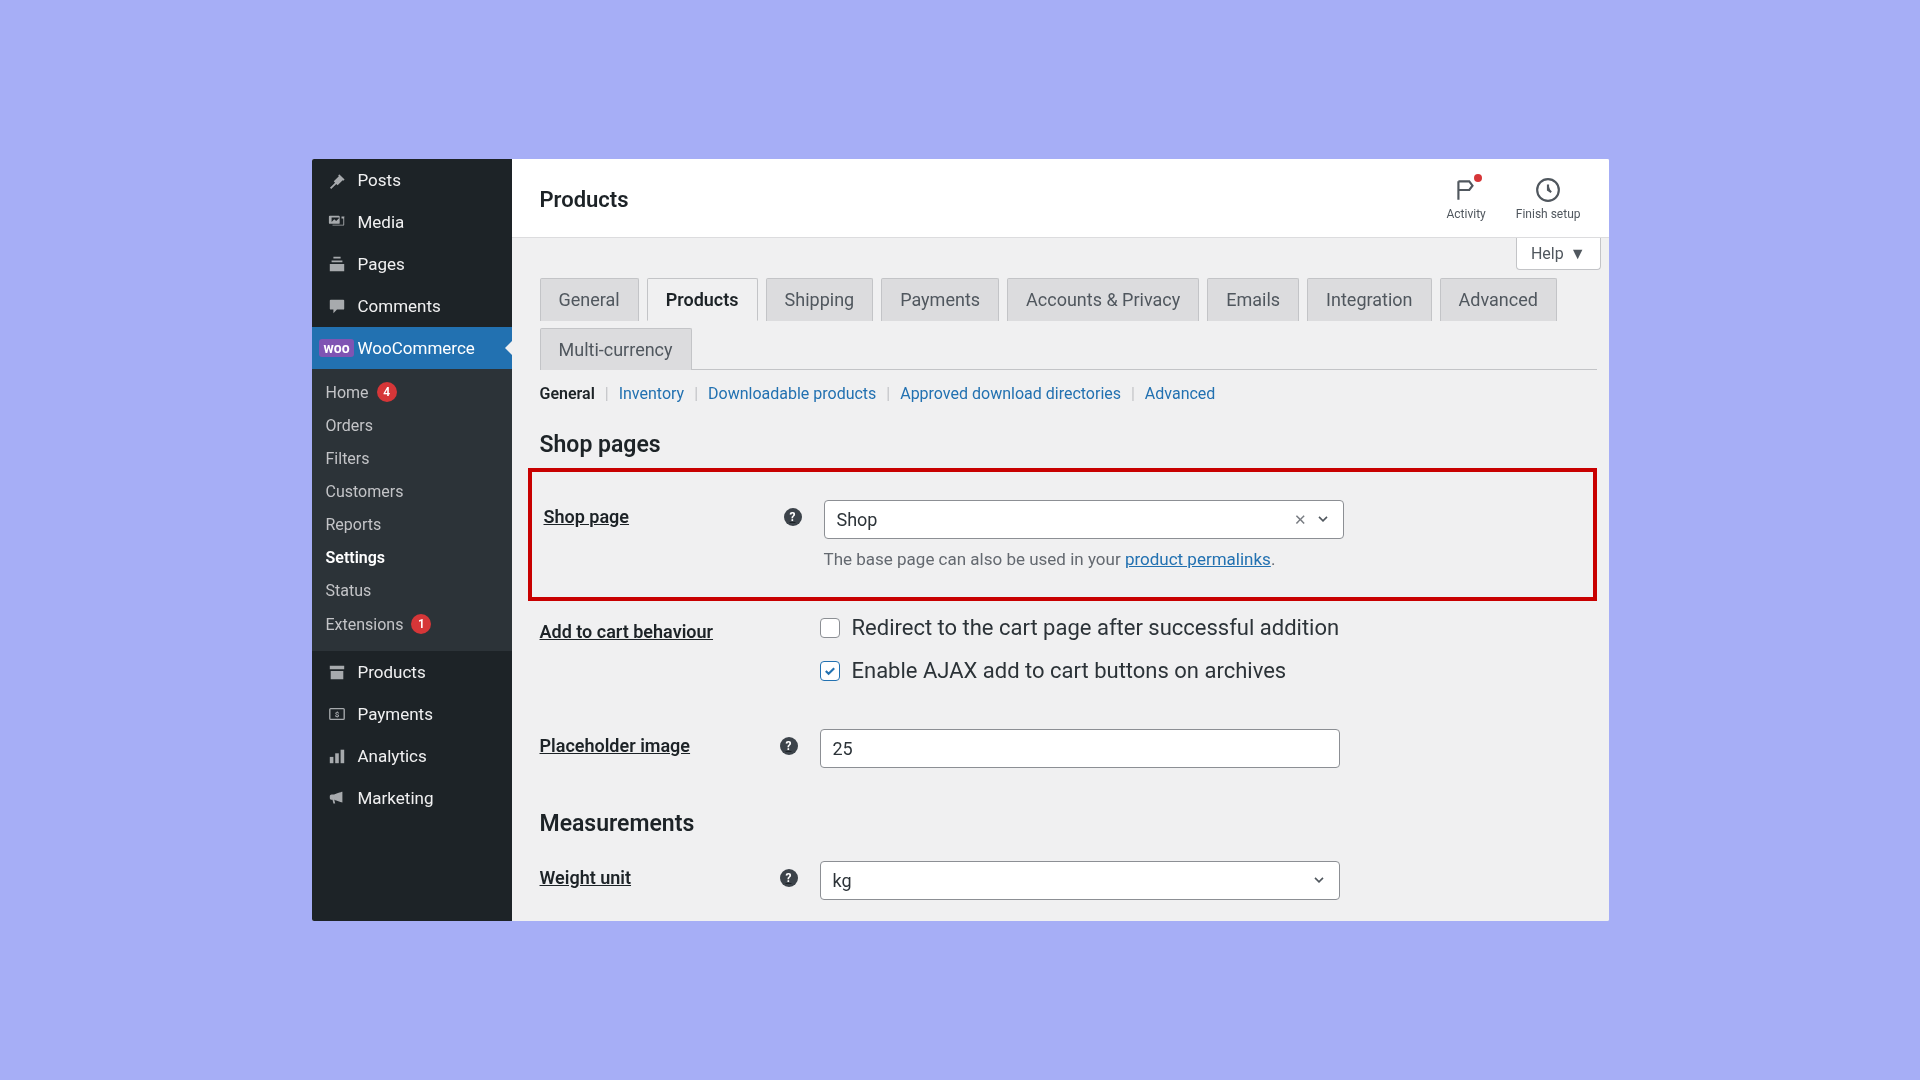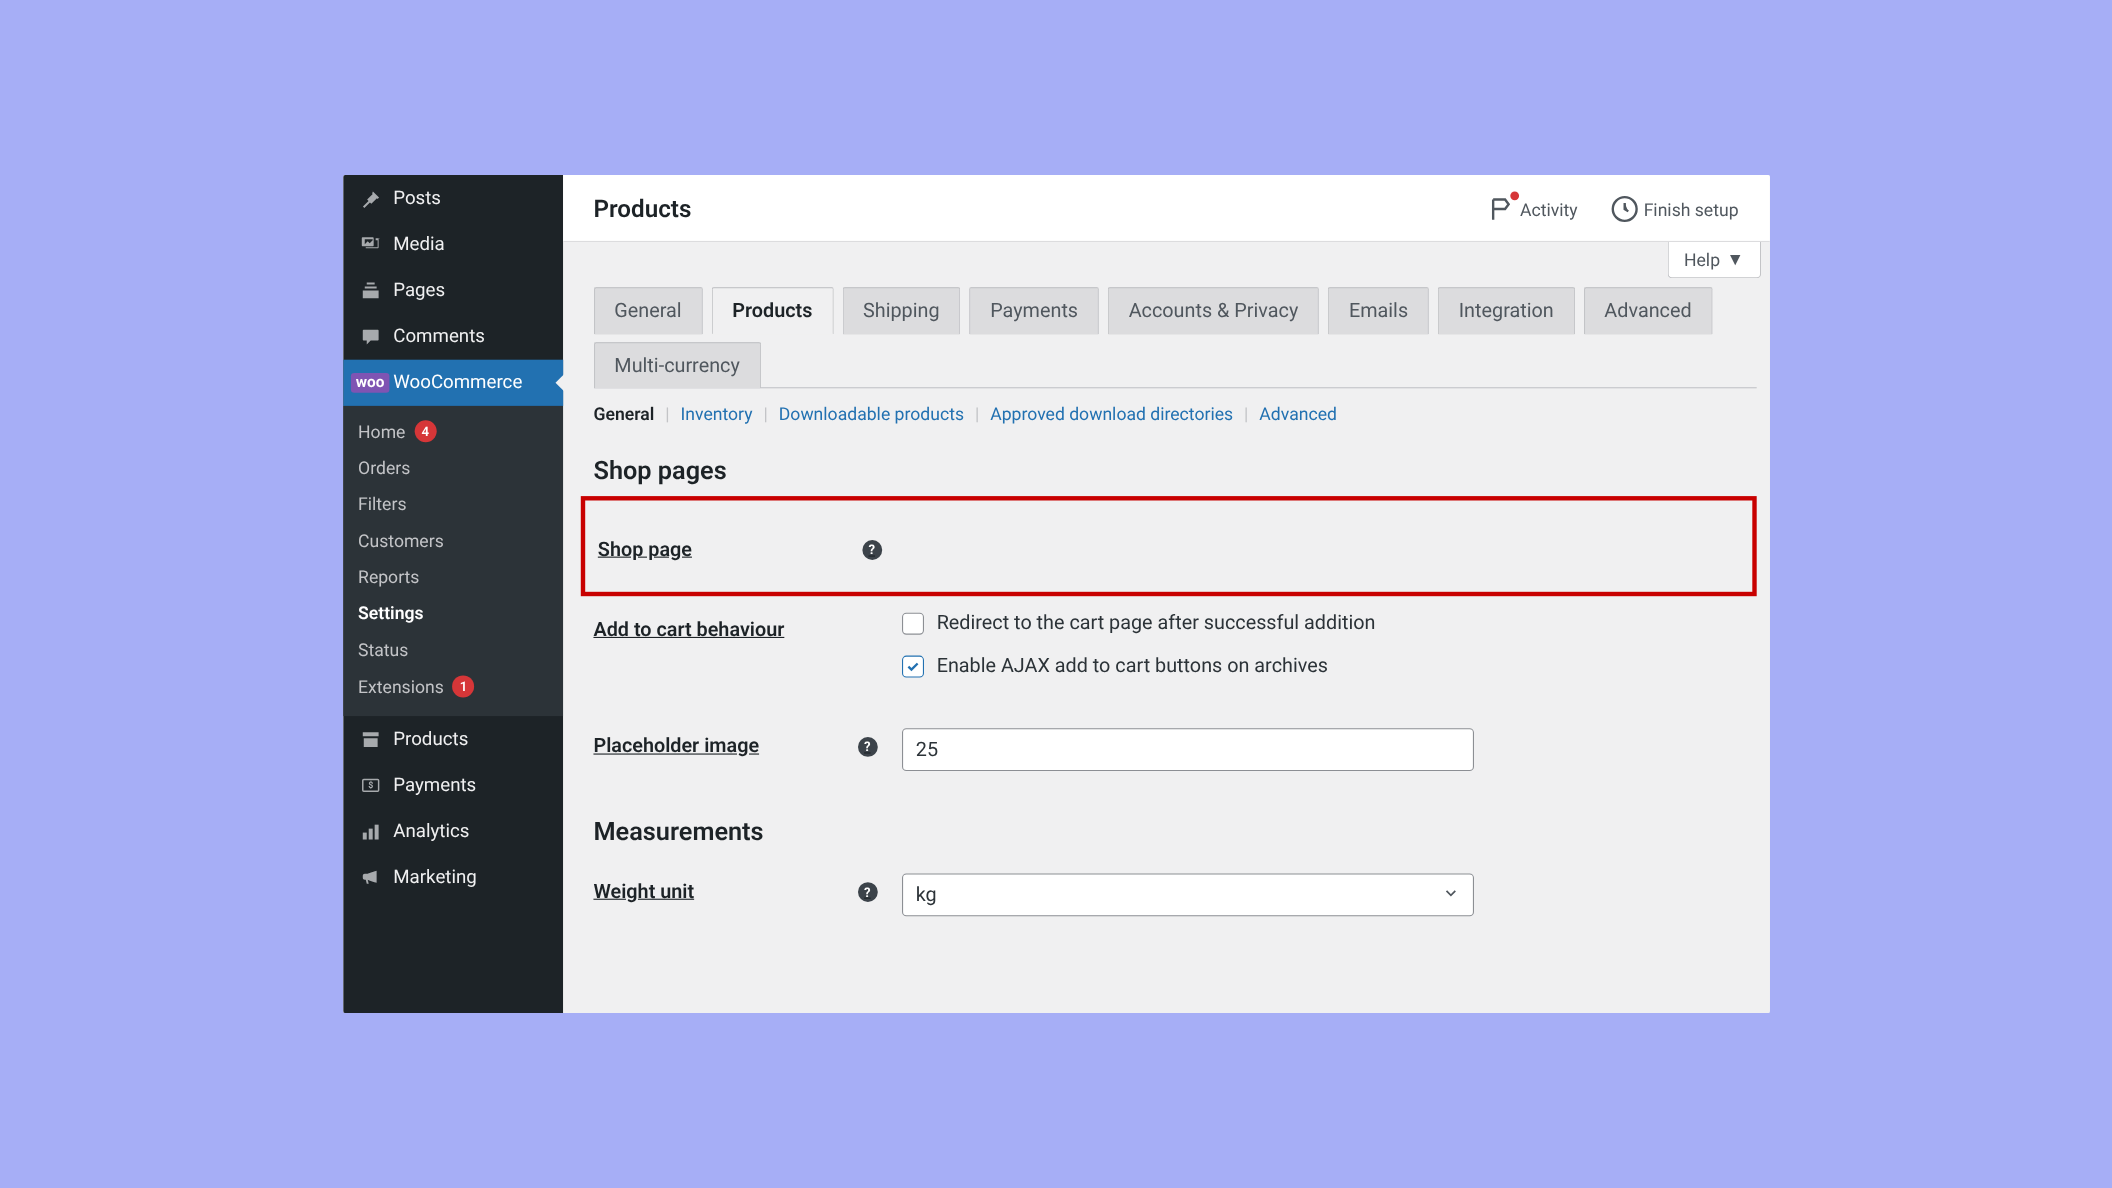--- a/index.html
+++ b/index.html
@@ -109,25 +109,25 @@
     font-size: 22px;
     font-weight:600;
     color:#1d2327;
   }
   .topbar .actions {
     display:flex;
     gap:30px;
   }
   .topbar .action {
     display:flex;
-    flex-direction:row;
+    flex-direction:column;
     align-items:center;
     gap:4px;
     color:#50575e;
-    font-size:16px;
+    font-size:12px;
     cursor:pointer;
   }
   .topbar .action .icon-box {
     width:26px;height:26px;
     position:relative;
   }
   .topbar .action .dot {
     position:absolute;
     top:-3px;right:-3px;
     width:8px;height:8px;
@@ -278,21 +278,21 @@
     border: 4px solid #c80000;
     padding: 14px 12px 14px 0;
     margin-left: -12px;
     padding-left: 12px;
     margin-top: 8px;
   }
   .checkbox-row {
     display:flex;
     align-items:center;
     gap:12px;
-    font-size:18px;
+    font-size:22px;
     color:#2c3338;
     margin-bottom:18px;
   }
   .checkbox {
     width:20px;height:20px;
     border:1.5px solid #8c8f94;
     border-radius:4px;
     background:#fff;
     display:inline-flex;
     align-items:center;
@@ -475,20 +475,34 @@
       </div>
 
       <h2 class="section-title">Shop pages</h2>
 
       <div class="highlight-box">
         <div class="form-row">
           <div class="label">
             <span>Shop page</span>
             <span class="help-dot">?</span>
           </div>
+          <div class="field">
+            <div class="select-box">
+              <span>Shop</span>
+              <span class="clear-x">✕</span>
+              <span class="chev">
+                <svg width="16" height="16" viewBox="0 0 20 20" fill="none" stroke="#50575e" stroke-width="2">
+                    <path d="M5 8l5 5 5-5"></path>
+                  </svg>
+              </span>
+            </div>
+            <div class="hint">
+              <span>The base page can also be used in your </span><a href="#">product permalinks</a><span>.</span>
+            </div>
+          </div>
         </div>
       </div>
 
       <div class="form-row">
         <div class="label">
           <span>Add to cart behaviour</span>
         </div>
         <div class="field">
           <div class="checkbox-row">
             <span class="checkbox">

